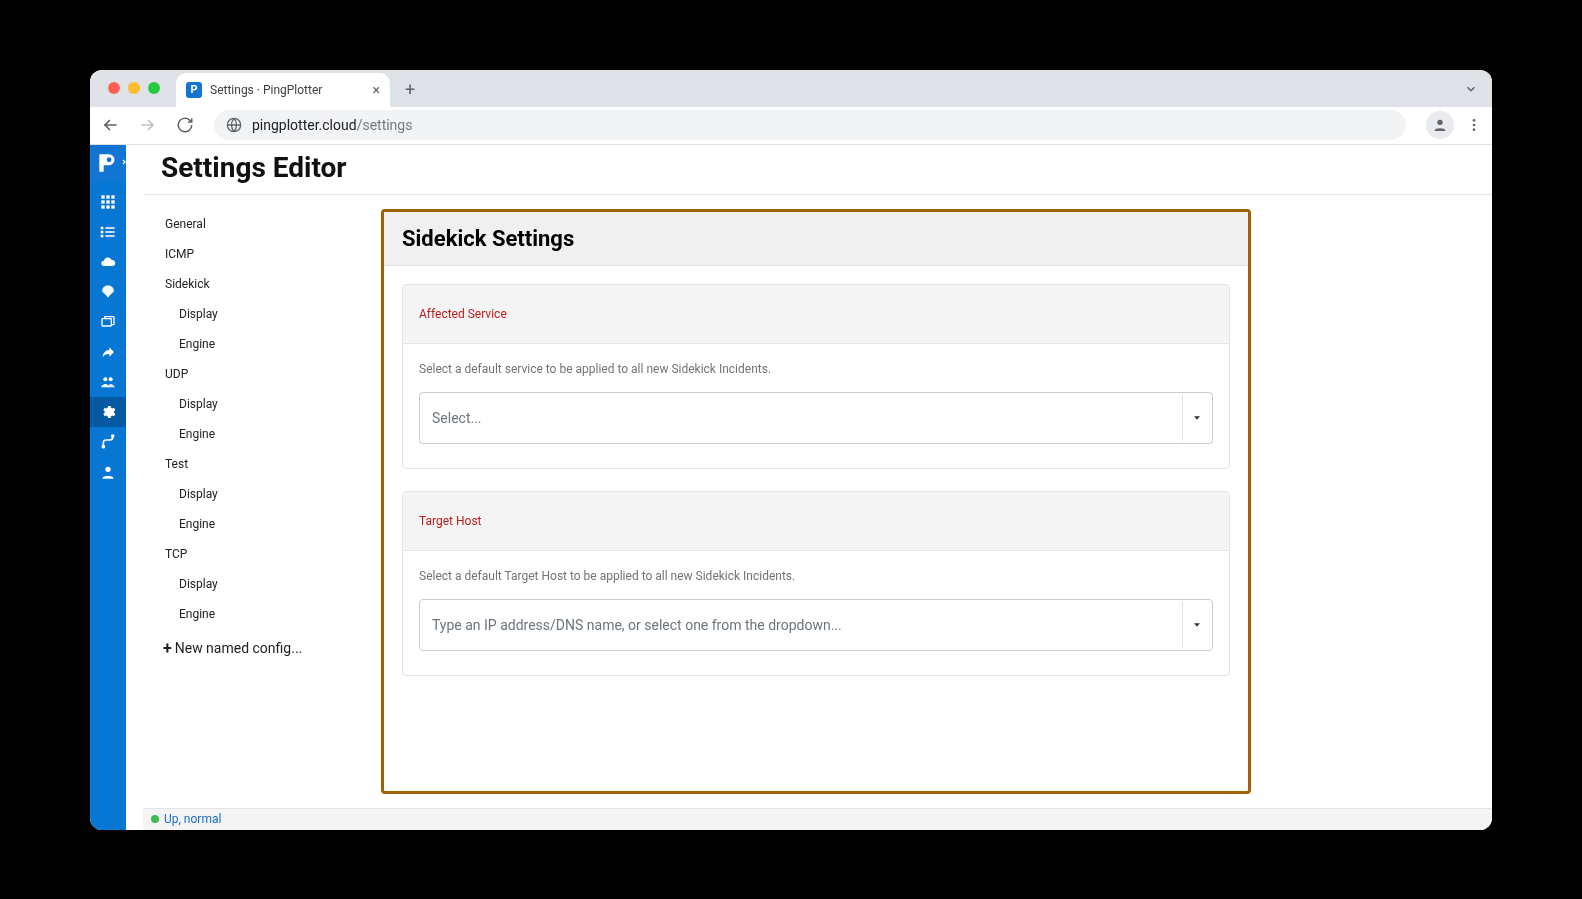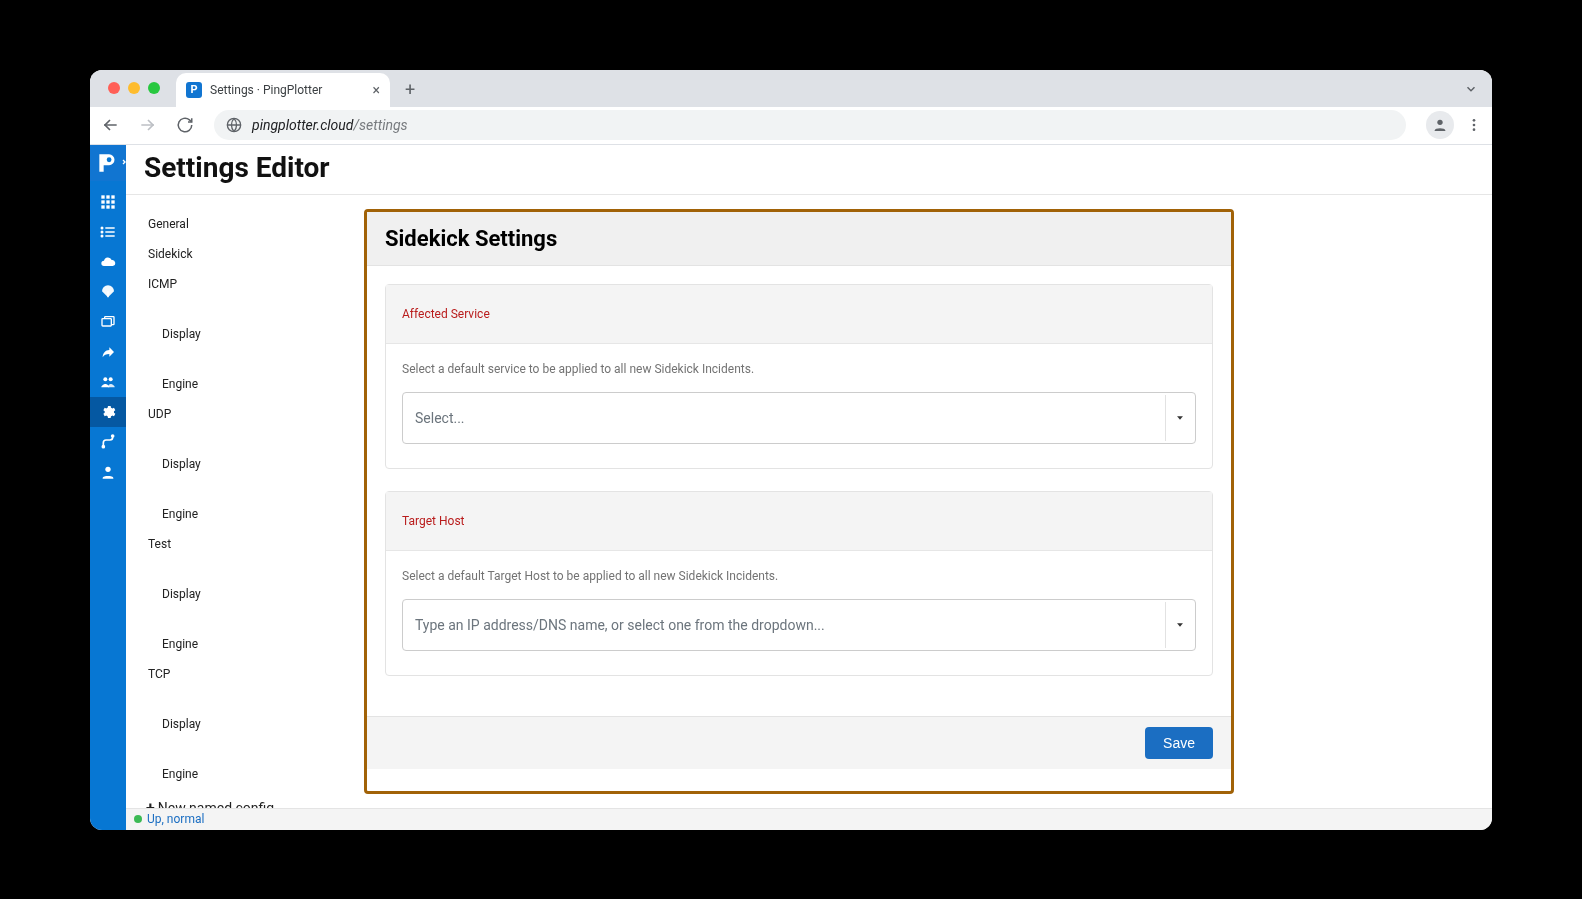--- a/index.html
+++ b/index.html
@@ -67,21 +67,20 @@
 }
 .titlebar-chevron { position:absolute; right:14px; top:12px; color:#5f6368; }
 .browser-toolbar {
   height: 38px;
   background: #fff;
   border-bottom: 1px solid #dee1e6;
   display: flex;
   align-items: center;
   padding: 0 10px;
   gap: 10px;
-  font-style: italic;
 }
 .nav-icon { width:28px; text-align:center; color:#5f6368; font-size:18px; }
 .nav-icon.disabled { color:#bcbfc4; }
 .address-bar {
   flex:1;
   height:30px;
   border-radius:15px;
   background:#f1f3f4;
   display:flex;
   align-items:center;
@@ -95,20 +94,21 @@
 .toolbar-right { display:flex; align-items:center; gap:12px; margin-left:10px; }
 .avatar-circle { width:28px; height:28px; border-radius:50%; background:#e8eaed; display:flex; align-items:center; justify-content:center; color:#5f6368; }
 .menu-dots { color:#5f6368; font-size:18px; letter-spacing:0; line-height:0; }
 
 
 .app {
   flex:1;
   display:flex;
   position:relative;
   min-height:0;
+  gap:17px;
 }
 .app-sidebar {
   width: 36px;
   background:#0777d3;
   display:flex;
   flex-direction:column;
   align-items:center;
 }
 .sidebar-logo {
   width:36px; height:36px;
@@ -148,21 +148,21 @@
 .settings-nav {
   width: 200px;
   flex-shrink:0;
 }
 .snav-item {
   padding: 8px 6px 8px 4px;
   font-size:12px;
   color:#222;
   cursor:pointer;
 }
-.snav-item.child { padding-left: 18px; margin-top: 20px; }
+.snav-item.child { padding-left: 18px; }
 .snav-add {
   padding: 10px 2px;
   font-size:14px;
   color:#222;
   display:flex;
   align-items:center;
   gap:3px;
   cursor:pointer;
 }
 
@@ -407,22 +407,22 @@
 
     <div class="app-main">
       <div class="page-header">
         <h1>Settings Editor</h1>
       </div>
 
       <div class="content-area">
 
         <div class="settings-nav" id="settings-nav">
             <div class="snav-item">General</div>
+            <div class="snav-item">ICMP</div>
             <div class="snav-item">Sidekick</div>
-            <div class="snav-item">ICMP</div>
             <div class="snav-item child">Display</div>
             <div class="snav-item child">Engine</div>
             <div class="snav-item">UDP</div>
             <div class="snav-item child">Display</div>
             <div class="snav-item child">Engine</div>
             <div class="snav-item">Test</div>
             <div class="snav-item child">Display</div>
             <div class="snav-item child">Engine</div>
             <div class="snav-item">TCP</div>
             <div class="snav-item child">Display</div>
@@ -460,23 +460,20 @@
                     <span>Type an IP address/DNS name, or select one from the dropdown...</span>
                     <span class="select-caret">
                       <svg width="10" height="10" viewBox="0 0 24 24" fill="currentColor">
                         <polygon points="5 8 19 8 12 16"></polygon>
                       </svg>
                     </span>
                   </div>
                 </div>
               </div>
             </div>
-          <div class="panel-footer">
-            <button class="btn-save">Save</button>
-          </div>
         </div>
       </div>
 
       <div class="status-bar">
         <span class="status-dot"></span>
         <span class="status-link">Up, normal</span>
       </div>
     </div>
   </div>
 </div>

